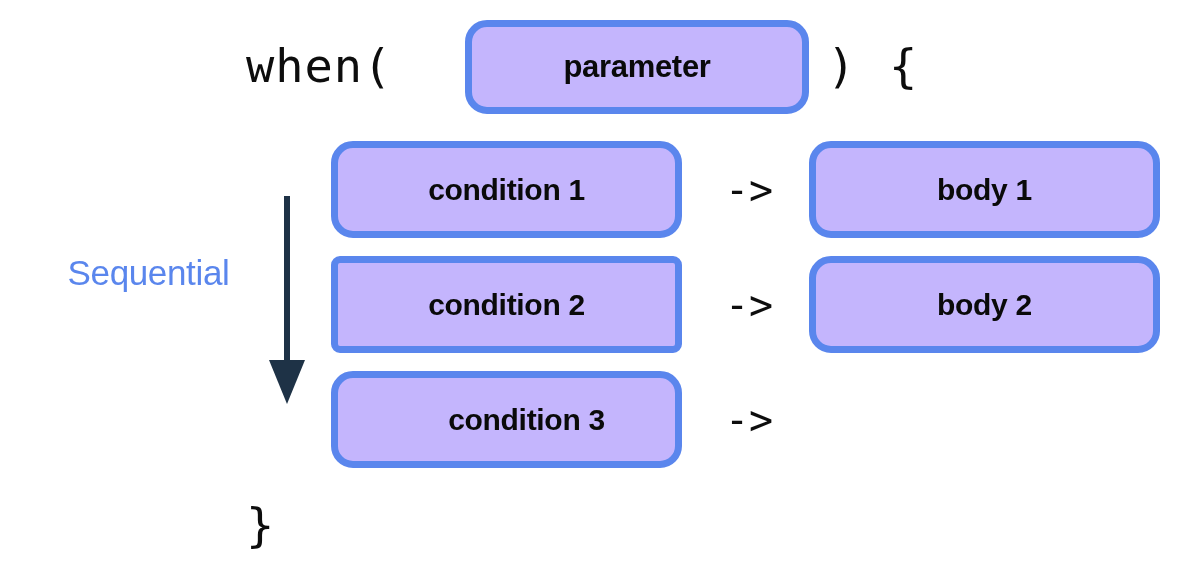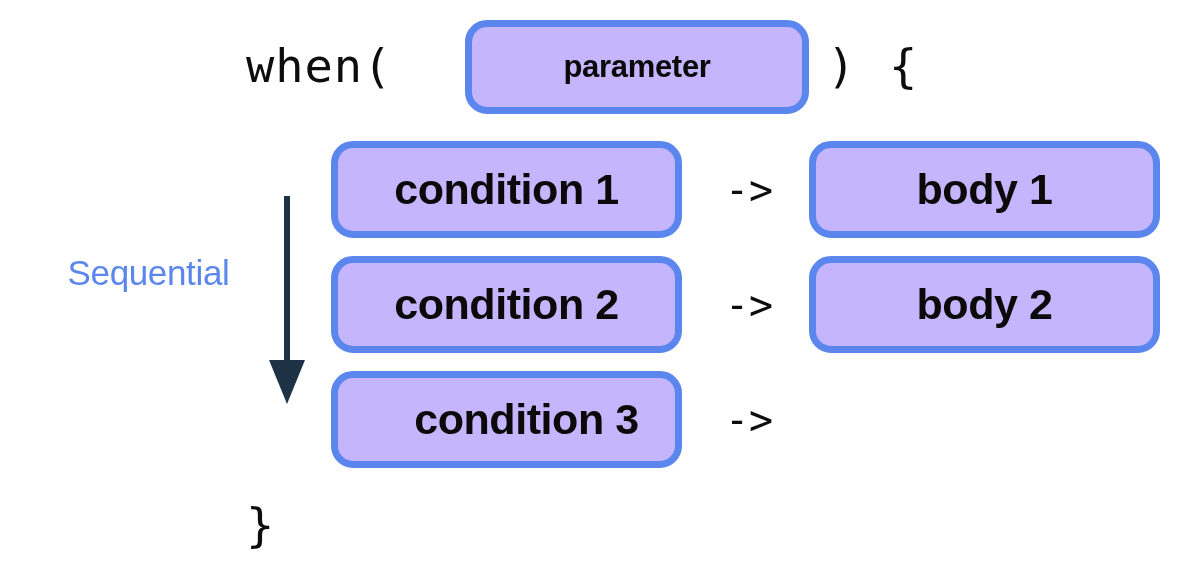--- a/index.html
+++ b/index.html
@@ -73,21 +73,21 @@
     border-style: solid;
     border-width: 7px;
     border-radius: 22px;
     display: flex;
     align-items: center;
     justify-content: center;
   }
   .node-label {
     font-family: "Liberation Sans", sans-serif;
     font-weight: 700;
-    font-size: 43px;
+    font-size: 30px;
     color: #0a0a0a;
     letter-spacing: -0.01em;
     white-space: nowrap;
   }
 
   #box-parameter {
     left: 437px;
     top: 20px;
     width: 344px;
     height: 94px;
@@ -171,21 +171,21 @@
   </svg>
 
   <div class="abs node-box cond-box row-1" style="border-color:#5a86ed;">
     <span class="node-label">condition 1</span>
   </div>
   <div class="abs arrow-op op-1">-&gt;</div>
   <div class="abs node-box body-box row-1" style="border-color:#5a86ed;">
     <span class="node-label">body 1</span>
   </div>
 
-  <div class="abs node-box cond-box row-2" style="border-color:#5a86ed;">
+  <div class="abs node-box cond-box row-2" style="border-color:#5a86ed;border-radius:9px;">
     <span class="node-label">condition 2</span>
   </div>
   <div class="abs arrow-op op-2">-&gt;</div>
   <div class="abs node-box body-box row-2" style="border-color:#5a86ed;">
     <span class="node-label">body 2</span>
   </div>
 
   <div class="abs node-box cond-box row-3" style="border-color:#5a86ed;padding-left:40px;">
     <span class="node-label">condition 3</span>
   </div>

